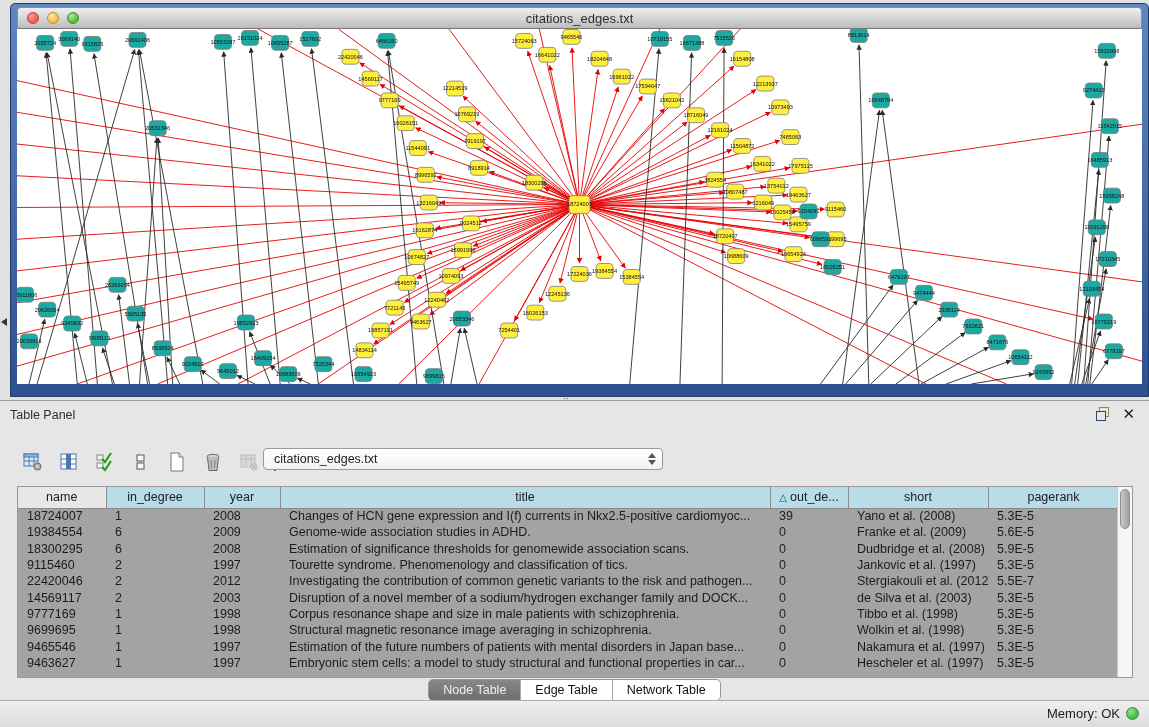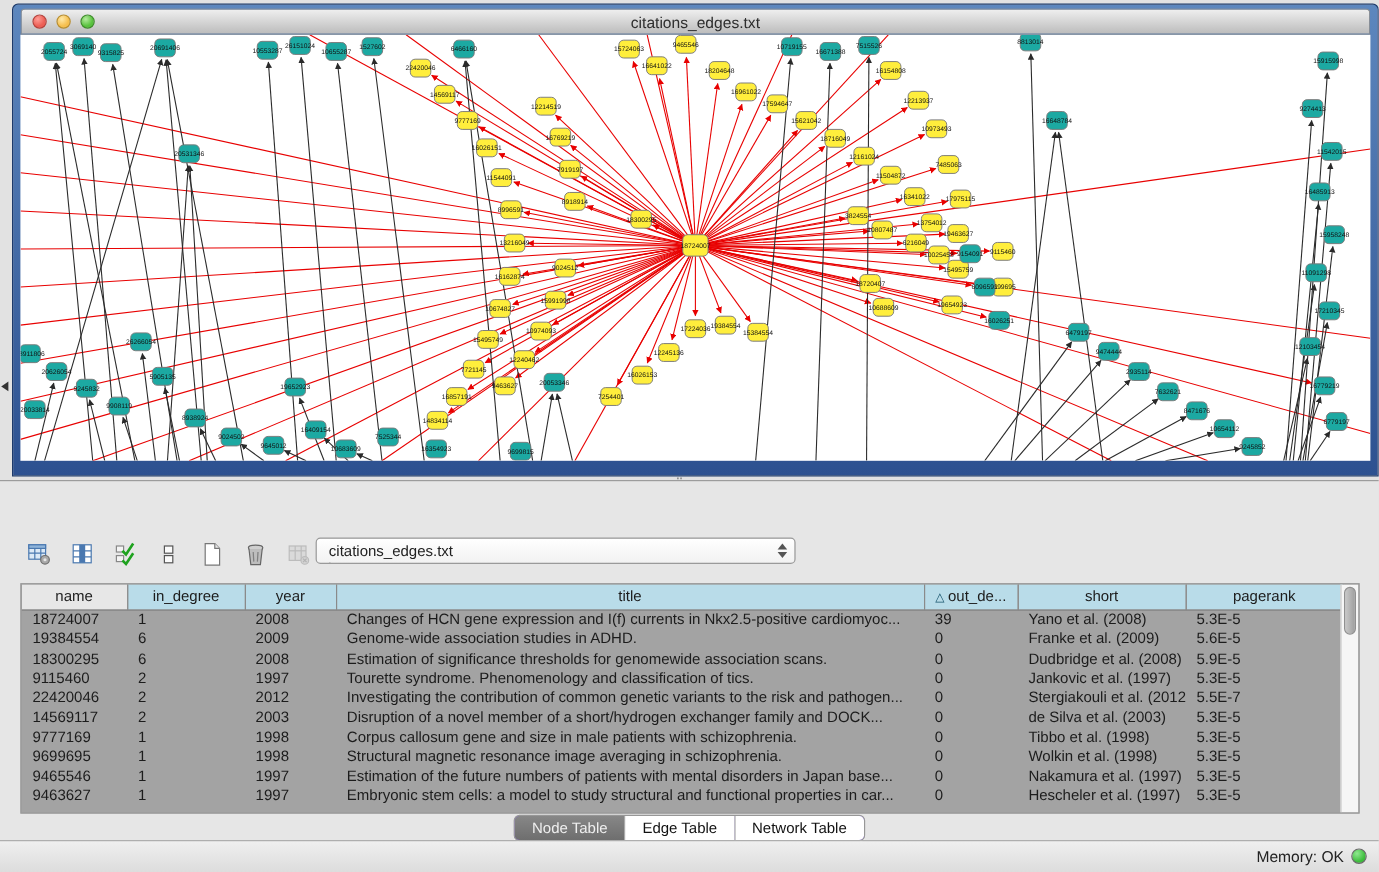--- a/index.html
+++ b/index.html
@@ -731,20 +731,30 @@
           </g>
         </g>
     </svg>
   </div>
 </div>
 
 <div class="edge-collapse-arrow"></div>
 <div class="grip">⠿</div>
 
 <div class="table-panel">
+  <div class="panel-header">
+    <span class="panel-title">Table Panel</span>
+    <span class="panel-header-icons">
+      <span class="float-icon">
+        <span class="back"></span>
+          <span class="front"></span>
+      </span>
+      <span class="close-x">✕</span>
+    </span>
+  </div>
 
   <div class="toolbar">
     <span class="tb-icon">
       <svg width="20" height="20" viewBox="0 0 20 20">
         <rect x="1" y="2" width="14" height="12" fill="#dce9f6" stroke="#4a78b0"></rect>
         <rect x="1" y="2" width="14" height="3" fill="#8fb4da" stroke="#4a78b0"></rect>
         <line x1="6" y1="5" x2="6" y2="14" stroke="#4a78b0"></line>
         <line x1="11" y1="5" x2="11" y2="14" stroke="#4a78b0"></line>
         <line x1="1" y1="9" x2="15" y2="9" stroke="#4a78b0"></line>
         <circle cx="14.5" cy="14.5" r="3.6" fill="#a9a9a9" stroke="#6e6e6e"></circle>
@@ -864,30 +874,30 @@
             <td class="c-year">2012</td>
             <td class="c-title">Investigating the contribution of common genetic variants to the risk and pathogen...</td>
             <td class="c-out">0</td>
             <td class="c-short">Stergiakouli et al. (2012)</td>
             <td class="c-pagerank">5.5E-7</td>
           </tr>
           <tr>
             <td class="c-name">14569117</td>
             <td class="c-indeg">2</td>
             <td class="c-year">2003</td>
-            <td class="c-title">Disruption of a novel member of a short/hydrogen exchanger family and DOCK...</td>
+            <td class="c-title">Disruption of a novel member of a sodium/hydrogen exchanger family and DOCK...</td>
             <td class="c-out">0</td>
             <td class="c-short">de Silva et al. (2003)</td>
             <td class="c-pagerank">5.3E-5</td>
           </tr>
           <tr>
             <td class="c-name">9777169</td>
             <td class="c-indeg">1</td>
             <td class="c-year">1998</td>
-            <td class="c-title">Corpus callosum gene and size in male patients with schizophrenia.</td>
+            <td class="c-title">Corpus resonance shape and size in male patients with schizophrenia.</td>
             <td class="c-out">0</td>
             <td class="c-short">Tibbo et al. (1998)</td>
             <td class="c-pagerank">5.3E-5</td>
           </tr>
           <tr>
             <td class="c-name">9699695</td>
             <td class="c-indeg">1</td>
             <td class="c-year">1998</td>
             <td class="c-title">Structural magnetic resonance image averaging in schizophrenia.</td>
             <td class="c-out">0</td>

